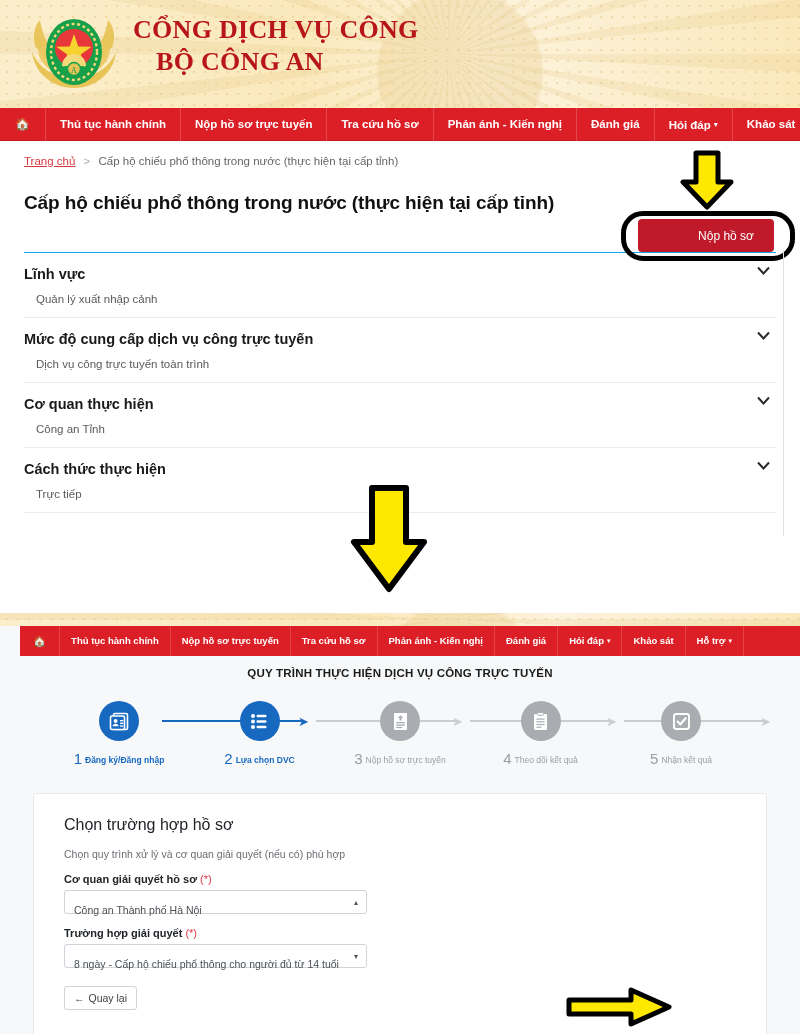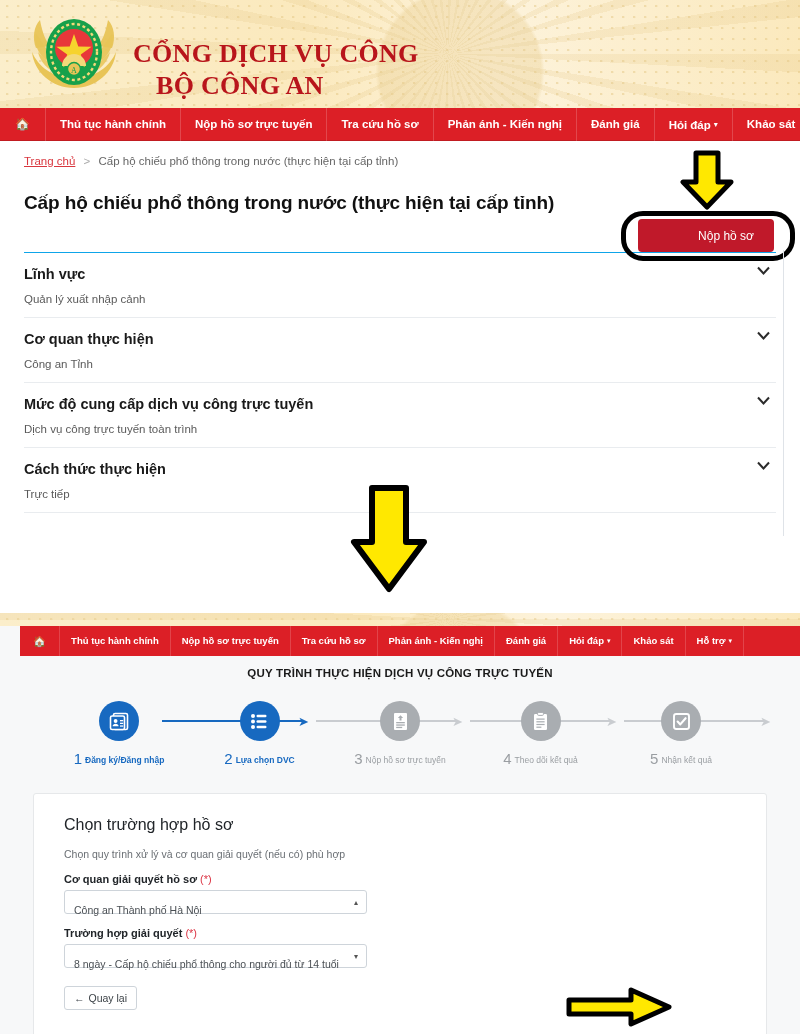--- a/index.html
+++ b/index.html
@@ -26,21 +26,21 @@
     background:
       radial-gradient(circle at 66% 55%, rgba(226,196,128,.55) 0 1px, transparent 1.5px) 0 0/11px 11px,
       radial-gradient(circle at 50% 50%, rgba(228,199,133,.38) 0 44%, transparent 46%) 330px -58px/260px 260px no-repeat,
       repeating-conic-gradient(from 0deg at 56% 50%, rgba(222,190,120,.22) 0deg 3deg, transparent 3deg 9deg);
     opacity: .85; pointer-events:none;
   }
   .emblem { position: absolute; left: 28px; top: 8px; width: 92px; height: 90px; }
   .brand-title {
     position: absolute; left: 133px; top: 14px;
     color: #b8151b; font-family: "Liberation Serif","DejaVu Serif",serif;
-    font-weight: bold; font-size: 26px; line-height: 32px; letter-spacing: .3px; margin-top: 24px;
+    font-weight: bold; font-size: 26px; line-height: 32px; letter-spacing: .3px;
   }
   .brand-title .l2 { display:block; margin-left: 23px; }
 
   .navbar {
     position: relative; height: 33px; width: 800px;
     background: #dc1f26; display: flex; align-items: center;
     box-shadow: inset 0 -1px 0 rgba(0,0,0,.12);
   }
   .navbar .nav-item {
     color: #ffffff; font-size: 11.5px; font-weight: bold;
@@ -68,21 +68,21 @@
     cursor: pointer; font-family: inherit; padding-left: 40px;
   }
   .annot-box {
     position: absolute; left: 621px; top: 211px; width: 174px; height: 50px;
     border: 5px solid #000; border-radius: 22px; pointer-events: none;
   }
 
   .accordion { margin: 38px 24px 0 24px; border-top: 1px solid #0ea5e9; }
   .acc-item { border-bottom: 1px solid #e9ecef; padding: 13px 0 12px 0; position: relative; }
   .acc-head { font-size: 14.5px; font-weight: bold; color: #1a1a1a; }
-  .acc-sub { font-size: 11.5px; color: #5a5a5a; margin-top: 11px; }
+  .acc-sub { font-size: 11.5px; color: #5a5a5a; margin-top: 11px; margin-left: 12px; }
   .chev {
     position: absolute; right: 6px; top: 13px; width: 13px; height: 9px;
   }
   .chev svg { display: block; }
   .side-rail {
     position: absolute; right: 16px; top: 250px; width: 1px; height: 286px; background: #dfe3e8;
   }
 
   
   .arrow { position: absolute; pointer-events: none; }
@@ -245,31 +245,31 @@
       <div class="acc-item">
         <div class="acc-head">Lĩnh vực</div>
         <div class="acc-sub">Quản lý xuất nhập cảnh</div>
         <span class="chev">
           <svg viewBox="0 0 13 9" width="13" height="9">
               <path d="M1 1.5 L6.5 7.5 L12 1.5" fill="none" stroke="#2b2b2b" stroke-width="2"></path>
             </svg>
         </span>
       </div>
       <div class="acc-item">
-        <div class="acc-head">Cơ quan thực hiện</div>
-        <div class="acc-sub">Công an Tỉnh</div>
+        <div class="acc-head">Mức độ cung cấp dịch vụ công trực tuyến</div>
+        <div class="acc-sub">Dịch vụ công trực tuyến toàn trình</div>
         <span class="chev">
           <svg viewBox="0 0 13 9" width="13" height="9">
               <path d="M1 1.5 L6.5 7.5 L12 1.5" fill="none" stroke="#2b2b2b" stroke-width="2"></path>
             </svg>
         </span>
       </div>
       <div class="acc-item">
-        <div class="acc-head">Mức độ cung cấp dịch vụ công trực tuyến</div>
-        <div class="acc-sub">Dịch vụ công trực tuyến toàn trình</div>
+        <div class="acc-head">Cơ quan thực hiện</div>
+        <div class="acc-sub">Công an Tỉnh</div>
         <span class="chev">
           <svg viewBox="0 0 13 9" width="13" height="9">
               <path d="M1 1.5 L6.5 7.5 L12 1.5" fill="none" stroke="#2b2b2b" stroke-width="2"></path>
             </svg>
         </span>
       </div>
       <div class="acc-item">
         <div class="acc-head">Cách thức thực hiện</div>
         <div class="acc-sub">Trực tiếp</div>
         <span class="chev">

